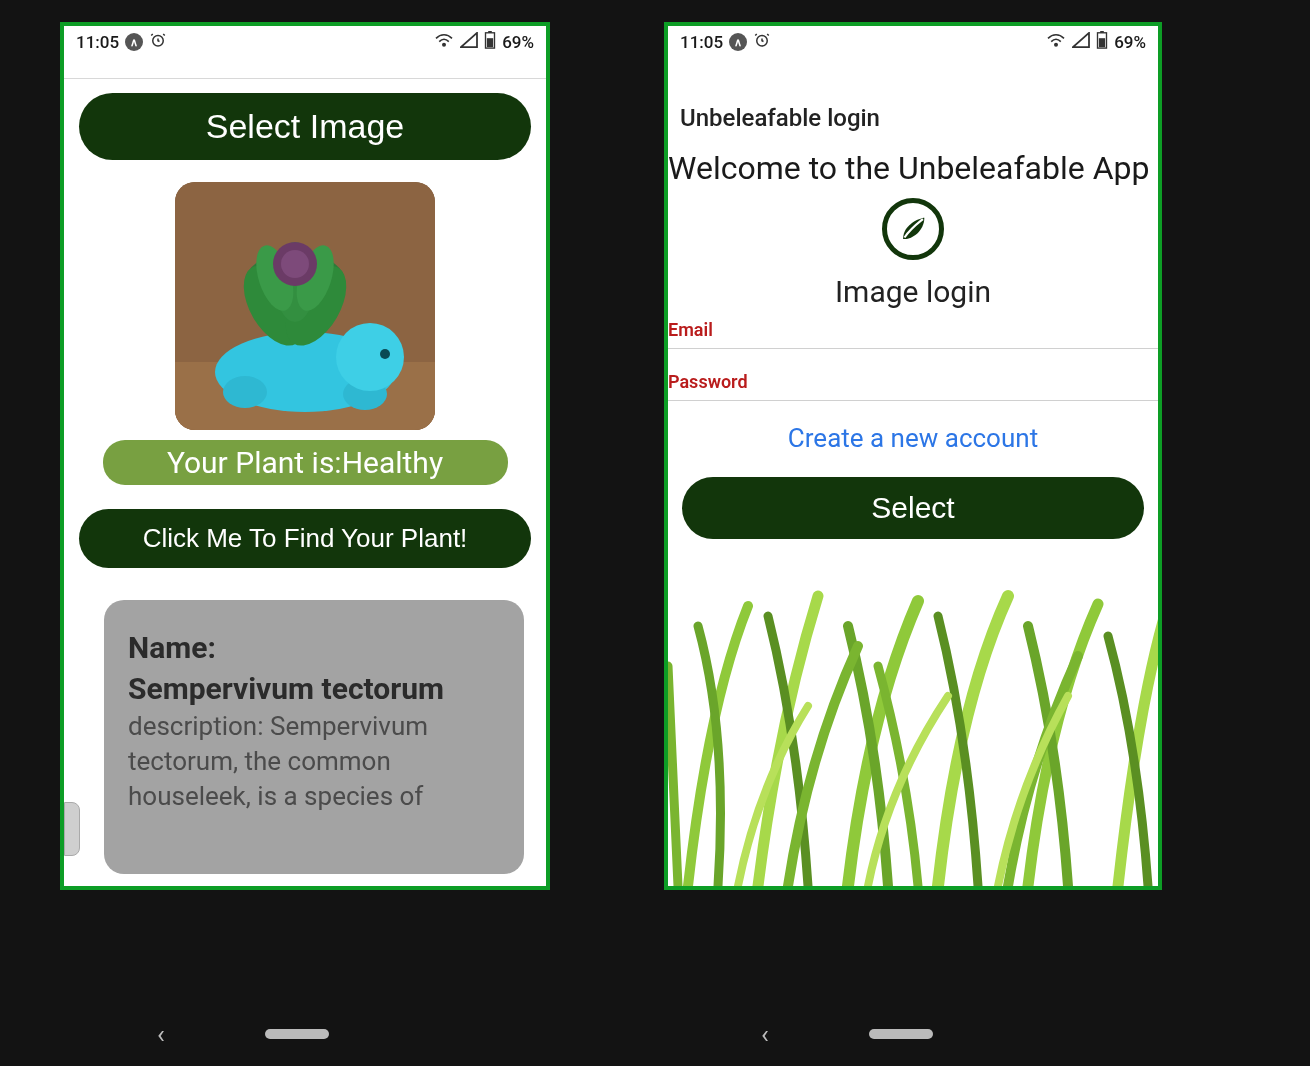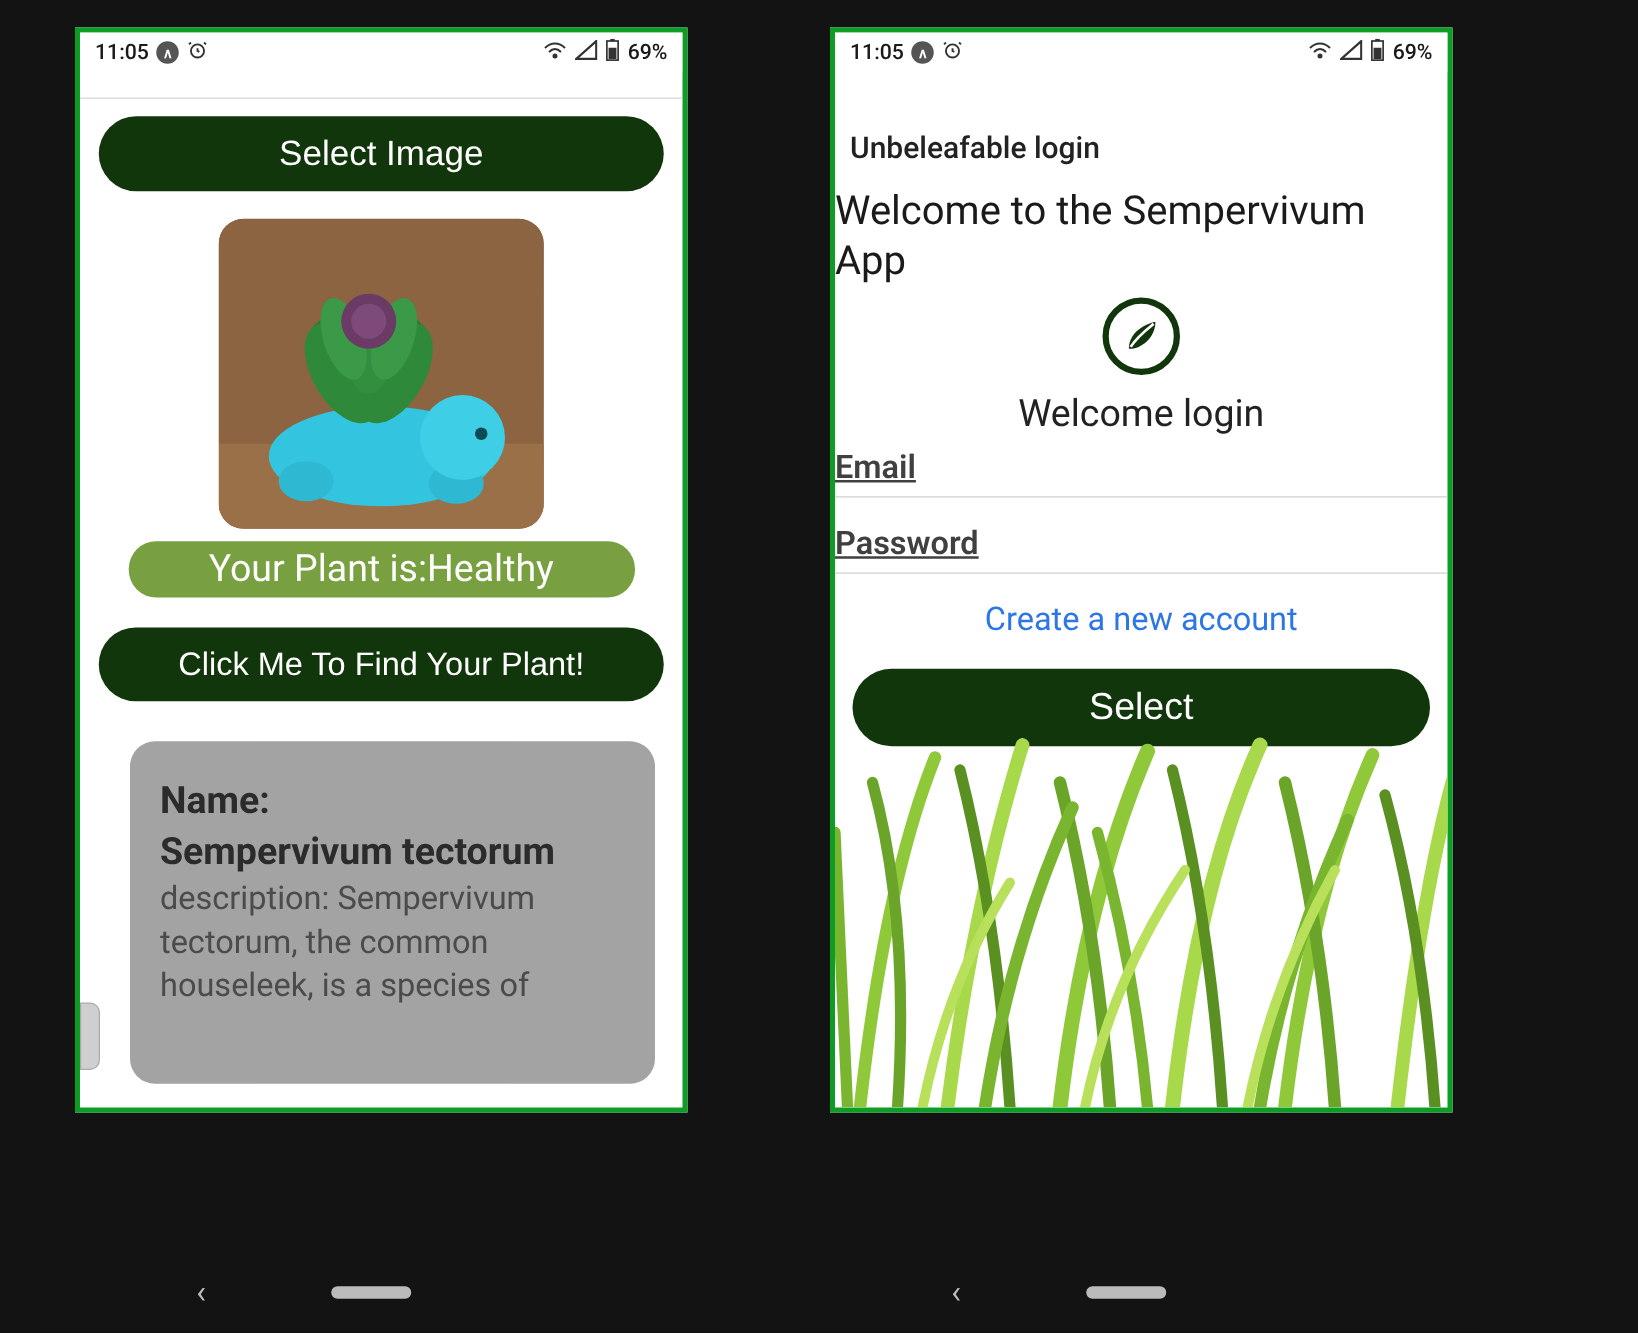--- a/index.html
+++ b/index.html
@@ -65,21 +65,21 @@
     .hairline {
       height: 1px;
       background: #d8d8d8;
       margin-top: 20px;
     }
     .btn-dark {
       background: #12360b;
       color: #fff;
       border: none;
       border-radius: 40px;
-      font-size: 28px;
+      font-size: 34px;
       padding: 14px 20px;
       width: calc(100% - 30px);
       margin: 14px auto 0;
       display: block;
       text-align: center;
       cursor: pointer;
     }
     .plant-image-wrap {
       width: 260px;
       height: 248px;
@@ -160,26 +160,25 @@
       align-items: center;
       justify-content: center;
     }
     .please-login {
       text-align: center;
       font-size: 30px;
       color: #222;
       margin-top: 14px;
     }
     .label-row {
-      font-size: 26px;
+      font-size: 18px;
       font-weight: 600;
-      color: #404040;
+      color: #b91c1c;
       padding: 10px 0 8px 0;
       border-bottom: 1px solid #d0d0d0;
-      text-decoration: underline;
     }
     .create-link {
       text-align: center;
       color: #2c76e6;
       font-size: 26px;
       padding: 22px 0 8px;
       cursor: pointer;
     }
     .login-btn {
       margin-top: 16px;
@@ -333,30 +332,30 @@
             <rect x="1" y="2" width="10" height="17" fill="none" stroke="#333" stroke-width="1.5"></rect>
             <rect x="2.5" y="8" width="7" height="10" fill="#333"></rect>
           </svg>
       </span>
       <span>69%</span>
     </div>
   </div>
   <div class="screen-content" style="padding:0;">
     <div style="height:30px"></div>
     <div class="login-header">Unbeleafable login</div>
-    <div class="welcome">Welcome to the Sempervivum App</div>
+    <div class="welcome">Welcome to the Unbeleafable App</div>
     <div style="text-align:center;margin-top:4px;">
       <div class="leaf-circle">
         <svg width="34" height="34" viewBox="0 0 24 24">
             <path d="M5 19 C5 8 18 4 20 4 C20 14 10 20 5 19 Z" fill="#12360b"></path>
             <path d="M6 18 C10 12 14 9 19 5" stroke="#fff" stroke-width="1.5" fill="none"></path>
           </svg>
       </div>
     </div>
-    <div class="please-login">Welcome login</div>
+    <div class="please-login">Image login</div>
     <div class="label-row">
       <span>Email</span>
     </div>
     <div class="label-row" style="margin-top:12px;">
       <span>Password</span>
     </div>
     <div class="create-link">Create a new account</div>
     <button class="btn-dark login-btn">Select</button>
 
     <svg class="grass" viewBox="0 0 498 300" preserveAspectRatio="xMidYMax slice">

